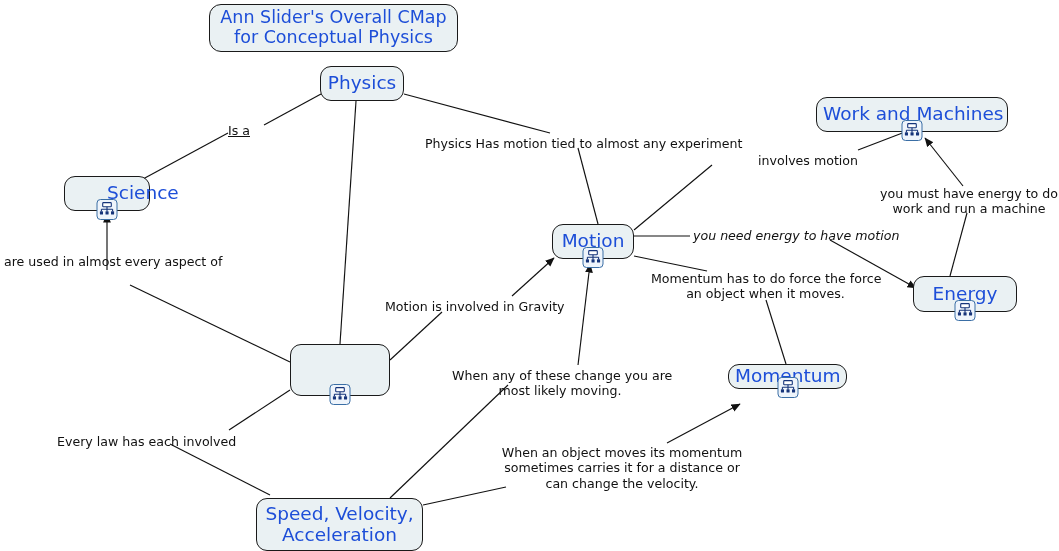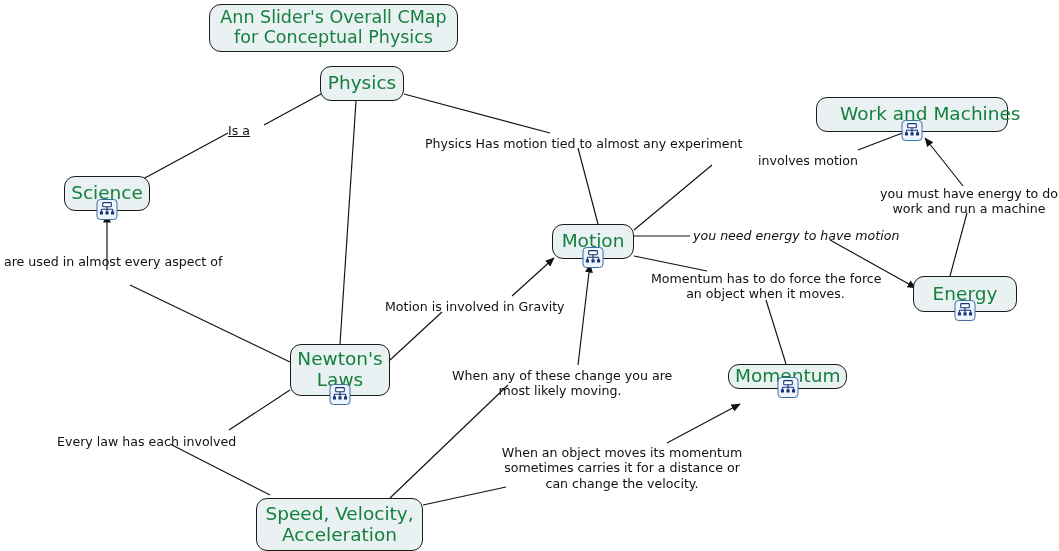--- a/index.html
+++ b/index.html
@@ -30,21 +30,21 @@
   .cmap-node {
     position: absolute;
     box-sizing: border-box;
     background: #eaf1f3;
     border: 1.3px solid #1a1a1a;
     border-radius: 11px;
     display: flex;
     align-items: center;
     justify-content: center;
     text-align: center;
-    color: #15803d;
+    color: #1d4ed8;
     font-family: "DejaVu Sans", sans-serif;
     line-height: 1.12;
     white-space: pre;
     z-index: 3;
   }
   .cmap-node.title-node {
     font-size: 17.5px;
     border-radius: 12px;
   }
   .cmap-node.concept {
@@ -118,50 +118,49 @@
         <line x1="508" y1="385" x2="390" y2="498"></line>
         <line x1="290" y1="390" x2="229" y2="430"></line>
         <line x1="170" y1="444" x2="270" y2="495"></line>
         <line x1="423" y1="505" x2="506" y2="487"></line>
         <line x1="667" y1="443" x2="740" y2="404" marker-end="url(#arrowhead)"></line>
       </g>
   </svg>
 
   <div id="node-layer">
       <div class="cmap-node concept" style="left: 320px; top: 66px; width: 84px; height: 35px;"><span class="node-label">Physics</span></div>
-      <div class="cmap-node concept" style="left: 64px; top: 176px; width: 86px; height: 35px;"><span class="node-label">Science</span><span class="node-badge"><svg width="19" height="19" viewBox="0 0 19 19">
-            <rect x="5.2" y="2.6" width="8.6" height="4.2" rx="0.8" fill="#fff" stroke="#16347a" stroke-width="1.1"></rect>
-            <path d="M9.5 6.8 L9.5 9.3 M3.9 9.3 L15.1 9.3 M3.9 9.3 L3.9 11.2 M9.5 9.3 L9.5 11.2 M15.1 9.3 L15.1 11.2" stroke="#16347a" stroke-width="1.1" fill="none"></path>
-            <rect x="2.4" y="11.2" width="3.1" height="3.3" rx="0.6" fill="#16347a"></rect>
-            <rect x="8.0" y="11.2" width="3.1" height="3.3" rx="0.6" fill="#16347a"></rect>
-            <rect x="13.5" y="11.2" width="3.1" height="3.3" rx="0.6" fill="#16347a"></rect>
-          </svg></span></div>
-      <div class="cmap-node concept" style="left: 816px; top: 97px; width: 192px; height: 35px; padding-left: 17px;"><span class="node-label">Work and Machines</span><span class="node-badge"><svg width="19" height="19" viewBox="0 0 19 19">
+      <div class="cmap-node concept" style="left: 64px; top: 176px; width: 86px; height: 35px; padding-left: 36px;"><span class="node-label">Science</span><span class="node-badge"><svg width="19" height="19" viewBox="0 0 19 19">
+            <rect x="5.2" y="2.6" width="8.6" height="4.2" rx="0.8" fill="#fff" stroke="#16347a" stroke-width="1.1"></rect>
+            <path d="M9.5 6.8 L9.5 9.3 M3.9 9.3 L15.1 9.3 M3.9 9.3 L3.9 11.2 M9.5 9.3 L9.5 11.2 M15.1 9.3 L15.1 11.2" stroke="#16347a" stroke-width="1.1" fill="none"></path>
+            <rect x="2.4" y="11.2" width="3.1" height="3.3" rx="0.6" fill="#16347a"></rect>
+            <rect x="8.0" y="11.2" width="3.1" height="3.3" rx="0.6" fill="#16347a"></rect>
+            <rect x="13.5" y="11.2" width="3.1" height="3.3" rx="0.6" fill="#16347a"></rect>
+          </svg></span></div>
+      <div class="cmap-node concept" style="left: 816px; top: 97px; width: 192px; height: 35px;"><span class="node-label">Work and Machines</span><span class="node-badge"><svg width="19" height="19" viewBox="0 0 19 19">
             <rect x="5.2" y="2.6" width="8.6" height="4.2" rx="0.8" fill="#fff" stroke="#16347a" stroke-width="1.1"></rect>
             <path d="M9.5 6.8 L9.5 9.3 M3.9 9.3 L15.1 9.3 M3.9 9.3 L3.9 11.2 M9.5 9.3 L9.5 11.2 M15.1 9.3 L15.1 11.2" stroke="#16347a" stroke-width="1.1" fill="none"></path>
             <rect x="2.4" y="11.2" width="3.1" height="3.3" rx="0.6" fill="#16347a"></rect>
             <rect x="8.0" y="11.2" width="3.1" height="3.3" rx="0.6" fill="#16347a"></rect>
             <rect x="13.5" y="11.2" width="3.1" height="3.3" rx="0.6" fill="#16347a"></rect>
           </svg></span></div>
       <div class="cmap-node concept" style="left: 552px; top: 224px; width: 82px; height: 35px;"><span class="node-label">Motion</span><span class="node-badge"><svg width="19" height="19" viewBox="0 0 19 19">
             <rect x="5.2" y="2.6" width="8.6" height="4.2" rx="0.8" fill="#fff" stroke="#16347a" stroke-width="1.1"></rect>
             <path d="M9.5 6.8 L9.5 9.3 M3.9 9.3 L15.1 9.3 M3.9 9.3 L3.9 11.2 M9.5 9.3 L9.5 11.2 M15.1 9.3 L15.1 11.2" stroke="#16347a" stroke-width="1.1" fill="none"></path>
             <rect x="2.4" y="11.2" width="3.1" height="3.3" rx="0.6" fill="#16347a"></rect>
             <rect x="8.0" y="11.2" width="3.1" height="3.3" rx="0.6" fill="#16347a"></rect>
             <rect x="13.5" y="11.2" width="3.1" height="3.3" rx="0.6" fill="#16347a"></rect>
           </svg></span></div>
       <div class="cmap-node concept" style="left: 913px; top: 276px; width: 104px; height: 36px;"><span class="node-label">Energy</span><span class="node-badge"><svg width="19" height="19" viewBox="0 0 19 19">
             <rect x="5.2" y="2.6" width="8.6" height="4.2" rx="0.8" fill="#fff" stroke="#16347a" stroke-width="1.1"></rect>
             <path d="M9.5 6.8 L9.5 9.3 M3.9 9.3 L15.1 9.3 M3.9 9.3 L3.9 11.2 M9.5 9.3 L9.5 11.2 M15.1 9.3 L15.1 11.2" stroke="#16347a" stroke-width="1.1" fill="none"></path>
             <rect x="2.4" y="11.2" width="3.1" height="3.3" rx="0.6" fill="#16347a"></rect>
             <rect x="8.0" y="11.2" width="3.1" height="3.3" rx="0.6" fill="#16347a"></rect>
             <rect x="13.5" y="11.2" width="3.1" height="3.3" rx="0.6" fill="#16347a"></rect>
           </svg></span></div>
-      <div class="cmap-node concept" style="left: 290px; top: 344px; width: 100px; height: 52px;"><span class="node-label">Newton's
-Laws</span><span class="node-badge"><svg width="19" height="19" viewBox="0 0 19 19">
+      <div class="cmap-node concept" style="left: 290px; top: 344px; width: 100px; height: 52px;"><span class="node-badge"><svg width="19" height="19" viewBox="0 0 19 19">
             <rect x="5.2" y="2.6" width="8.6" height="4.2" rx="0.8" fill="#fff" stroke="#16347a" stroke-width="1.1"></rect>
             <path d="M9.5 6.8 L9.5 9.3 M3.9 9.3 L15.1 9.3 M3.9 9.3 L3.9 11.2 M9.5 9.3 L9.5 11.2 M15.1 9.3 L15.1 11.2" stroke="#16347a" stroke-width="1.1" fill="none"></path>
             <rect x="2.4" y="11.2" width="3.1" height="3.3" rx="0.6" fill="#16347a"></rect>
             <rect x="8.0" y="11.2" width="3.1" height="3.3" rx="0.6" fill="#16347a"></rect>
             <rect x="13.5" y="11.2" width="3.1" height="3.3" rx="0.6" fill="#16347a"></rect>
           </svg></span></div>
       <div class="cmap-node concept" style="left: 728px; top: 364px; width: 119px; height: 25px;"><span class="node-label">Momentum</span><span class="node-badge"><svg width="19" height="19" viewBox="0 0 19 19">
             <rect x="5.2" y="2.6" width="8.6" height="4.2" rx="0.8" fill="#fff" stroke="#16347a" stroke-width="1.1"></rect>
             <path d="M9.5 6.8 L9.5 9.3 M3.9 9.3 L15.1 9.3 M3.9 9.3 L3.9 11.2 M9.5 9.3 L9.5 11.2 M15.1 9.3 L15.1 11.2" stroke="#16347a" stroke-width="1.1" fill="none"></path>
             <rect x="2.4" y="11.2" width="3.1" height="3.3" rx="0.6" fill="#16347a"></rect>

